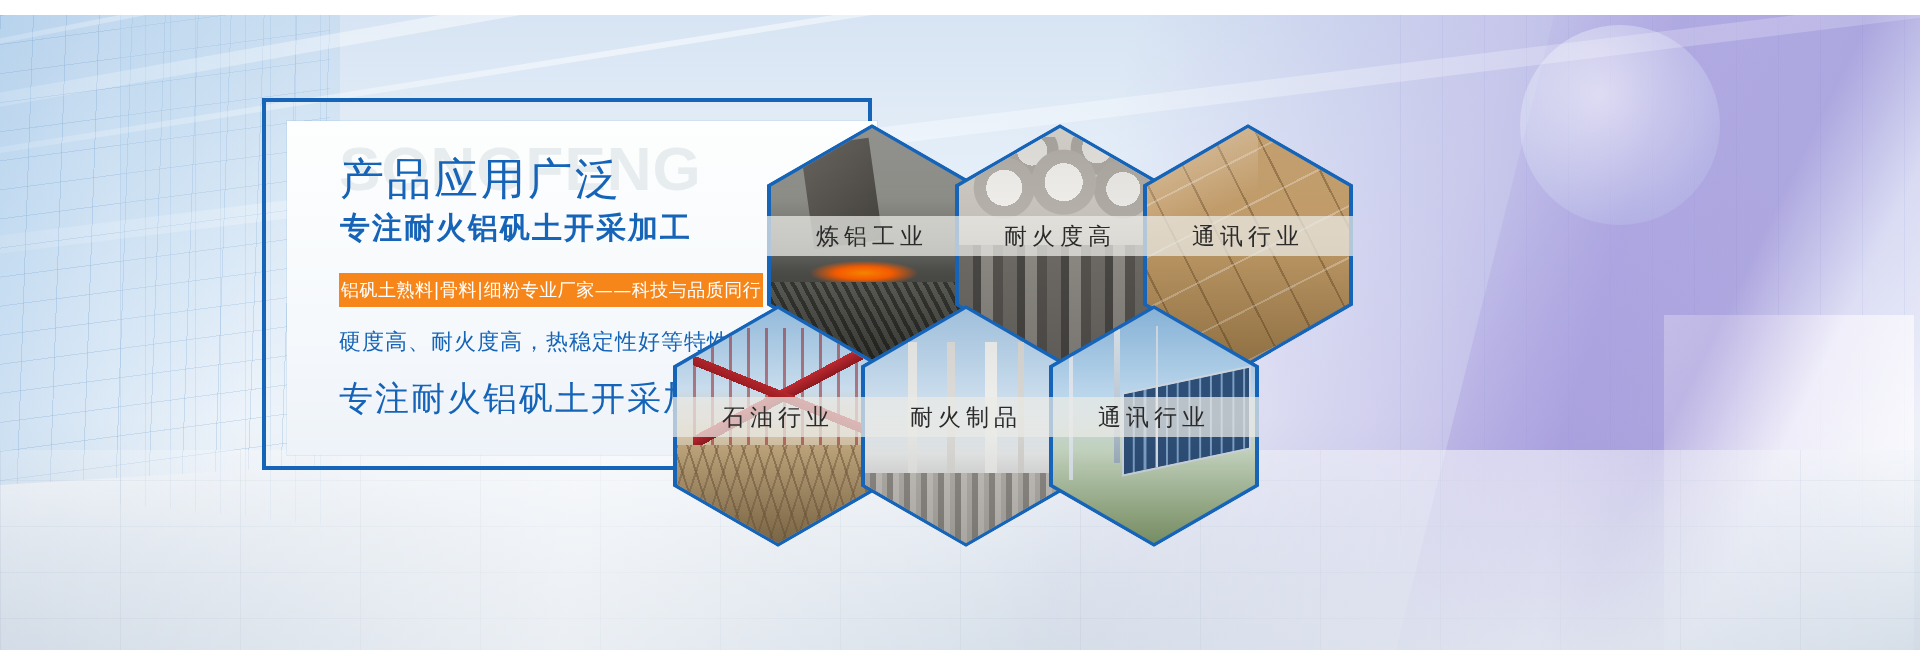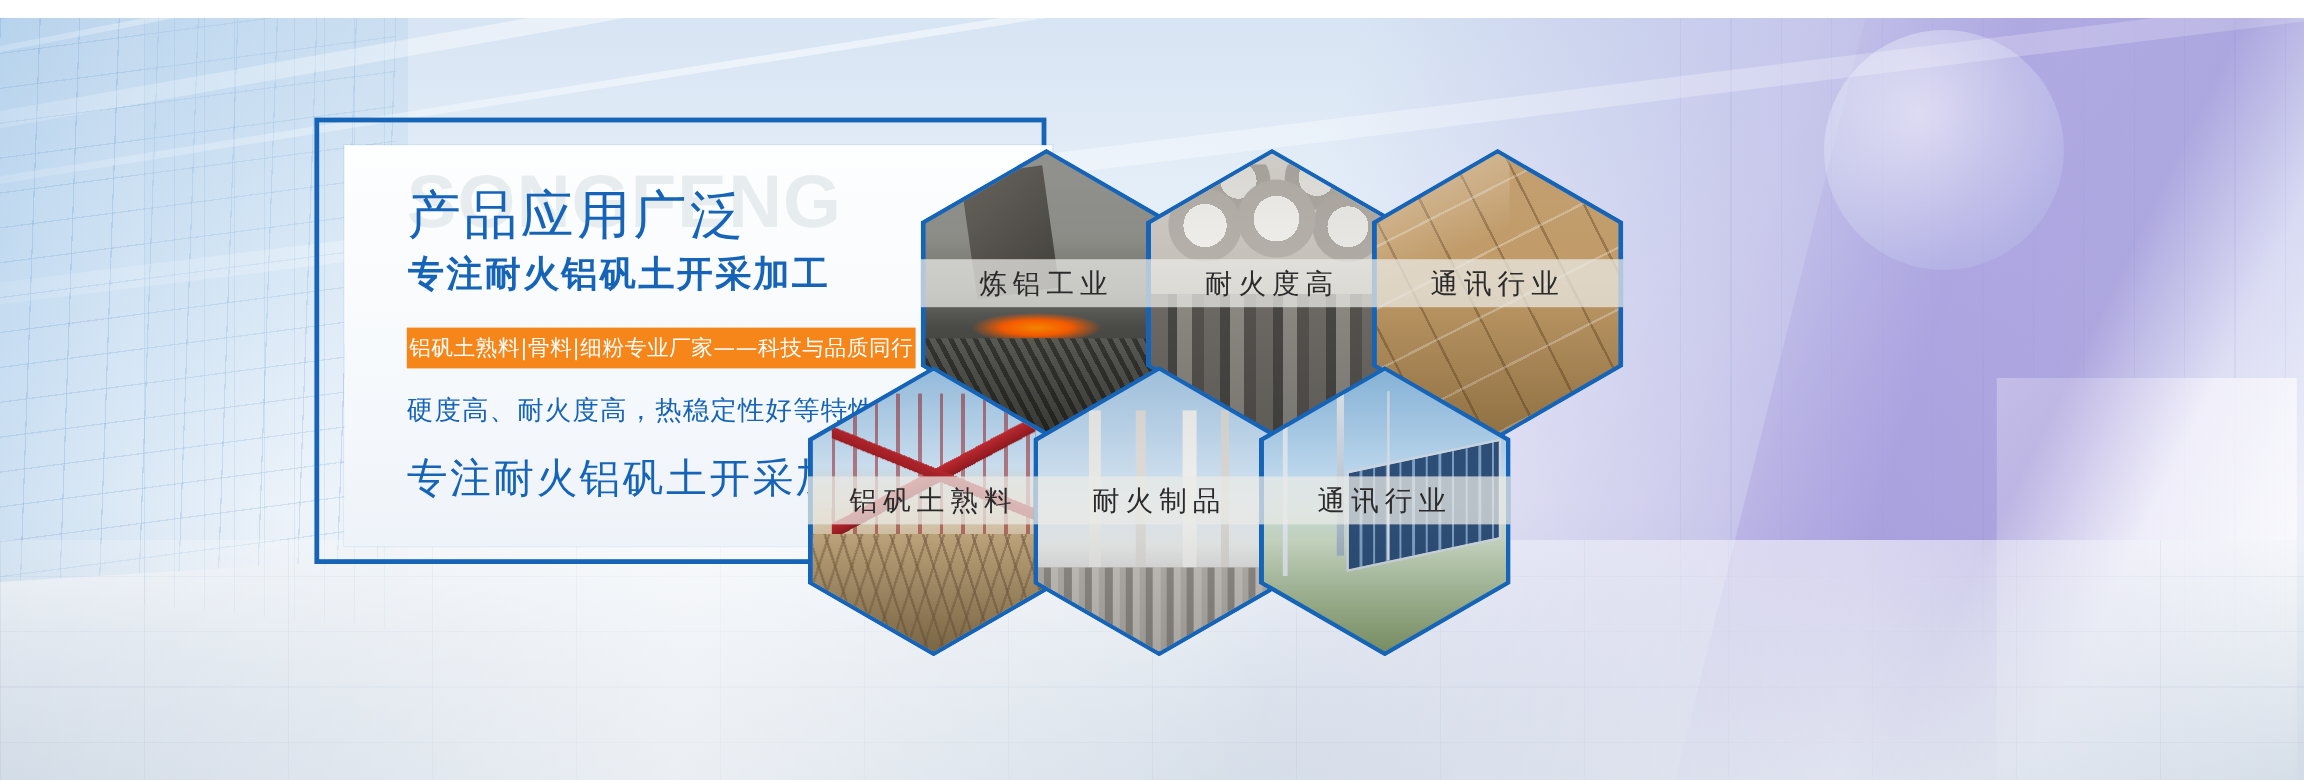--- a/index.html
+++ b/index.html
@@ -392,21 +392,21 @@
       </div>
       <div class="hex-label">通讯行业</div>
     </div>
 
     <div class="hex" style="left:673px; top:290px;">
       <div class="hex-border"></div>
       <div class="hex-photo">
         <div class="ph ph-oil"></div>
         <div class="ph-shade"></div>
       </div>
-      <div class="hex-label">铝矾土熟料</div>
+      <div class="hex-label">石油行业</div>
     </div>
 
     <div class="hex" style="left:861px; top:290px;">
       <div class="hex-border"></div>
       <div class="hex-photo">
         <div class="ph ph-chem"></div>
         <div class="ph-shade"></div>
       </div>
       <div class="hex-label">耐火制品</div>
     </div>

